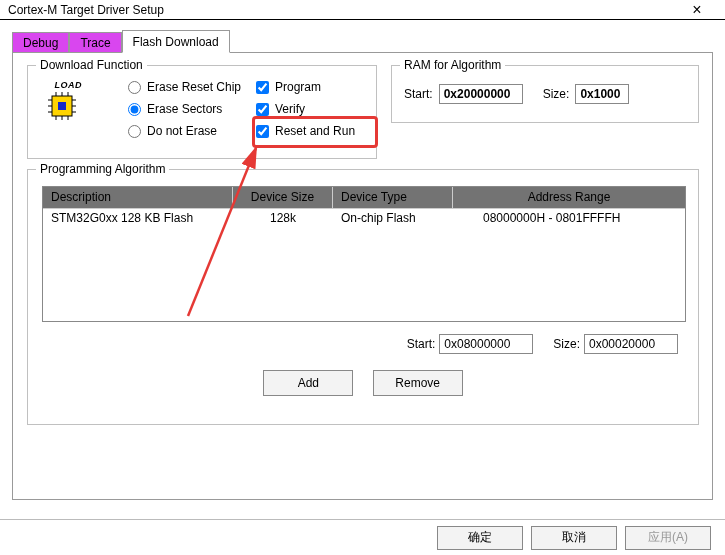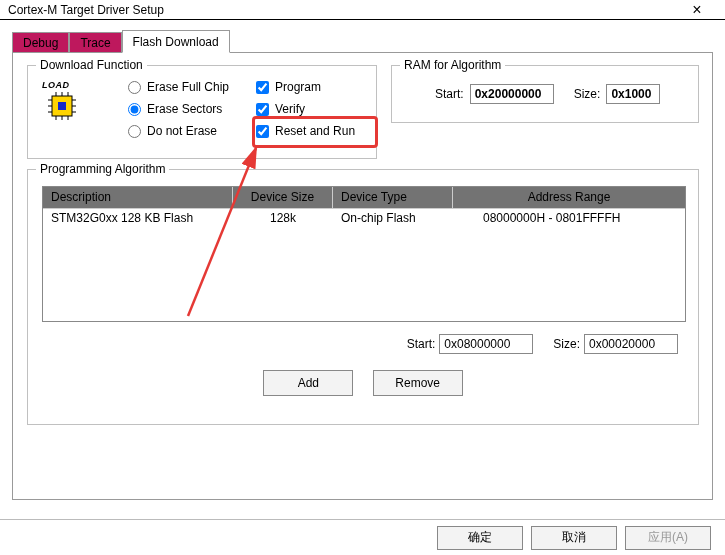--- a/index.html
+++ b/index.html
@@ -5,33 +5,33 @@
 * { box-sizing: border-box; font-family: "Microsoft YaHei", "Segoe UI", Tahoma, sans-serif; font-size: 12px; }
 body { margin: 0; padding: 0; background: #fff; width: 725px; height: 555px; overflow: hidden; }
 
 .titlebar { height: 20px; border-bottom: 1px solid #000; display: flex; align-items: center; padding: 0 8px; background: #fff; }
 .titlebar-title { flex: 1; }
 .close-btn { width: 40px; text-align: center; font-size: 16px; }
 
 .dialog-body { padding: 8px 12px 0 12px; position: relative; height: 490px; }
 
 .tabstrip { display: flex; align-items: flex-end; height: 24px; position: relative; }
-.tab { border: 1px solid #999; border-bottom: none; padding: 3px 10px; margin-right: 0; background: #be185d; position: relative; top: 1px; height: 21px; display: flex; align-items: center; }
+.tab { border: 1px solid #999; border-bottom: none; padding: 3px 10px; margin-right: 0; background: #d946ef; position: relative; top: 1px; height: 21px; display: flex; align-items: center; }
 .tab.active { background: #fff; border-bottom: 1px solid #fff; z-index: 2; height: 23px; top: 1px; }
 .tabcontent { border: 1px solid #999; height: 448px; padding: 10px 14px; position: relative; }
 
-.group { border: 1px solid #c0c0c0; position: absolute; padding-left: 31px; }
+.group { border: 1px solid #c0c0c0; position: absolute; }
 .group > .legend { position: absolute; top: -8px; left: 8px; background: #fff; padding: 0 4px; }
 
 .grp-download { left: 14px; top: 12px; width: 350px; height: 94px; }
 .grp-ram { left: 378px; top: 12px; width: 308px; height: 58px; }
 .grp-prog { left: 14px; top: 116px; width: 672px; height: 256px; }
 
 .load-icon-wrap { position: absolute; left: 14px; top: 14px; width: 40px; }
-.load-icon-text { font-size: 9px; font-weight: bold; font-style: italic; letter-spacing: 0.5px; text-align: left; }
+.load-icon-text { font-size: 9px; font-weight: bold; font-style: italic; letter-spacing: 0.5px; text-align: right; }
 .load-icon-box { width: 32px; height: 28px; margin: 2px auto 0 auto; position: relative; }
 
 .radio-col { position: absolute; left: 100px; top: 10px; }
 .radio-row { display: flex; align-items: center; height: 22px; }
 .radio-row input { margin: 0 6px 0 0; }
 
 .check-col { position: absolute; left: 228px; top: 10px; }
 .check-row { display: flex; align-items: center; height: 22px; }
 .check-row input { margin: 0 6px 0 0; }
 
@@ -106,21 +106,21 @@
             <line x1="10" y1="24" x2="10" y2="28" stroke="#000"></line>
               <line x1="16" y1="24" x2="16" y2="28" stroke="#000"></line>
               <line x1="22" y1="24" x2="22" y2="28" stroke="#000"></line>
           </svg>
         </div>
       </div>
 
       <div class="radio-col">
         <label class="radio-row">
             <input type="radio" name="er" style=""> 
-            <span>Erase Full Chip</span>
+            <span>Erase Reset Chip</span>
           </label>
         <label class="radio-row">
             <input type="radio" name="er" checked="" style=""> 
             <span>Erase Sectors</span>
           </label>
         <label class="radio-row">
             <input type="radio" name="er" style=""> 
             <span>Do not Erase</span>
           </label>
       </div>

